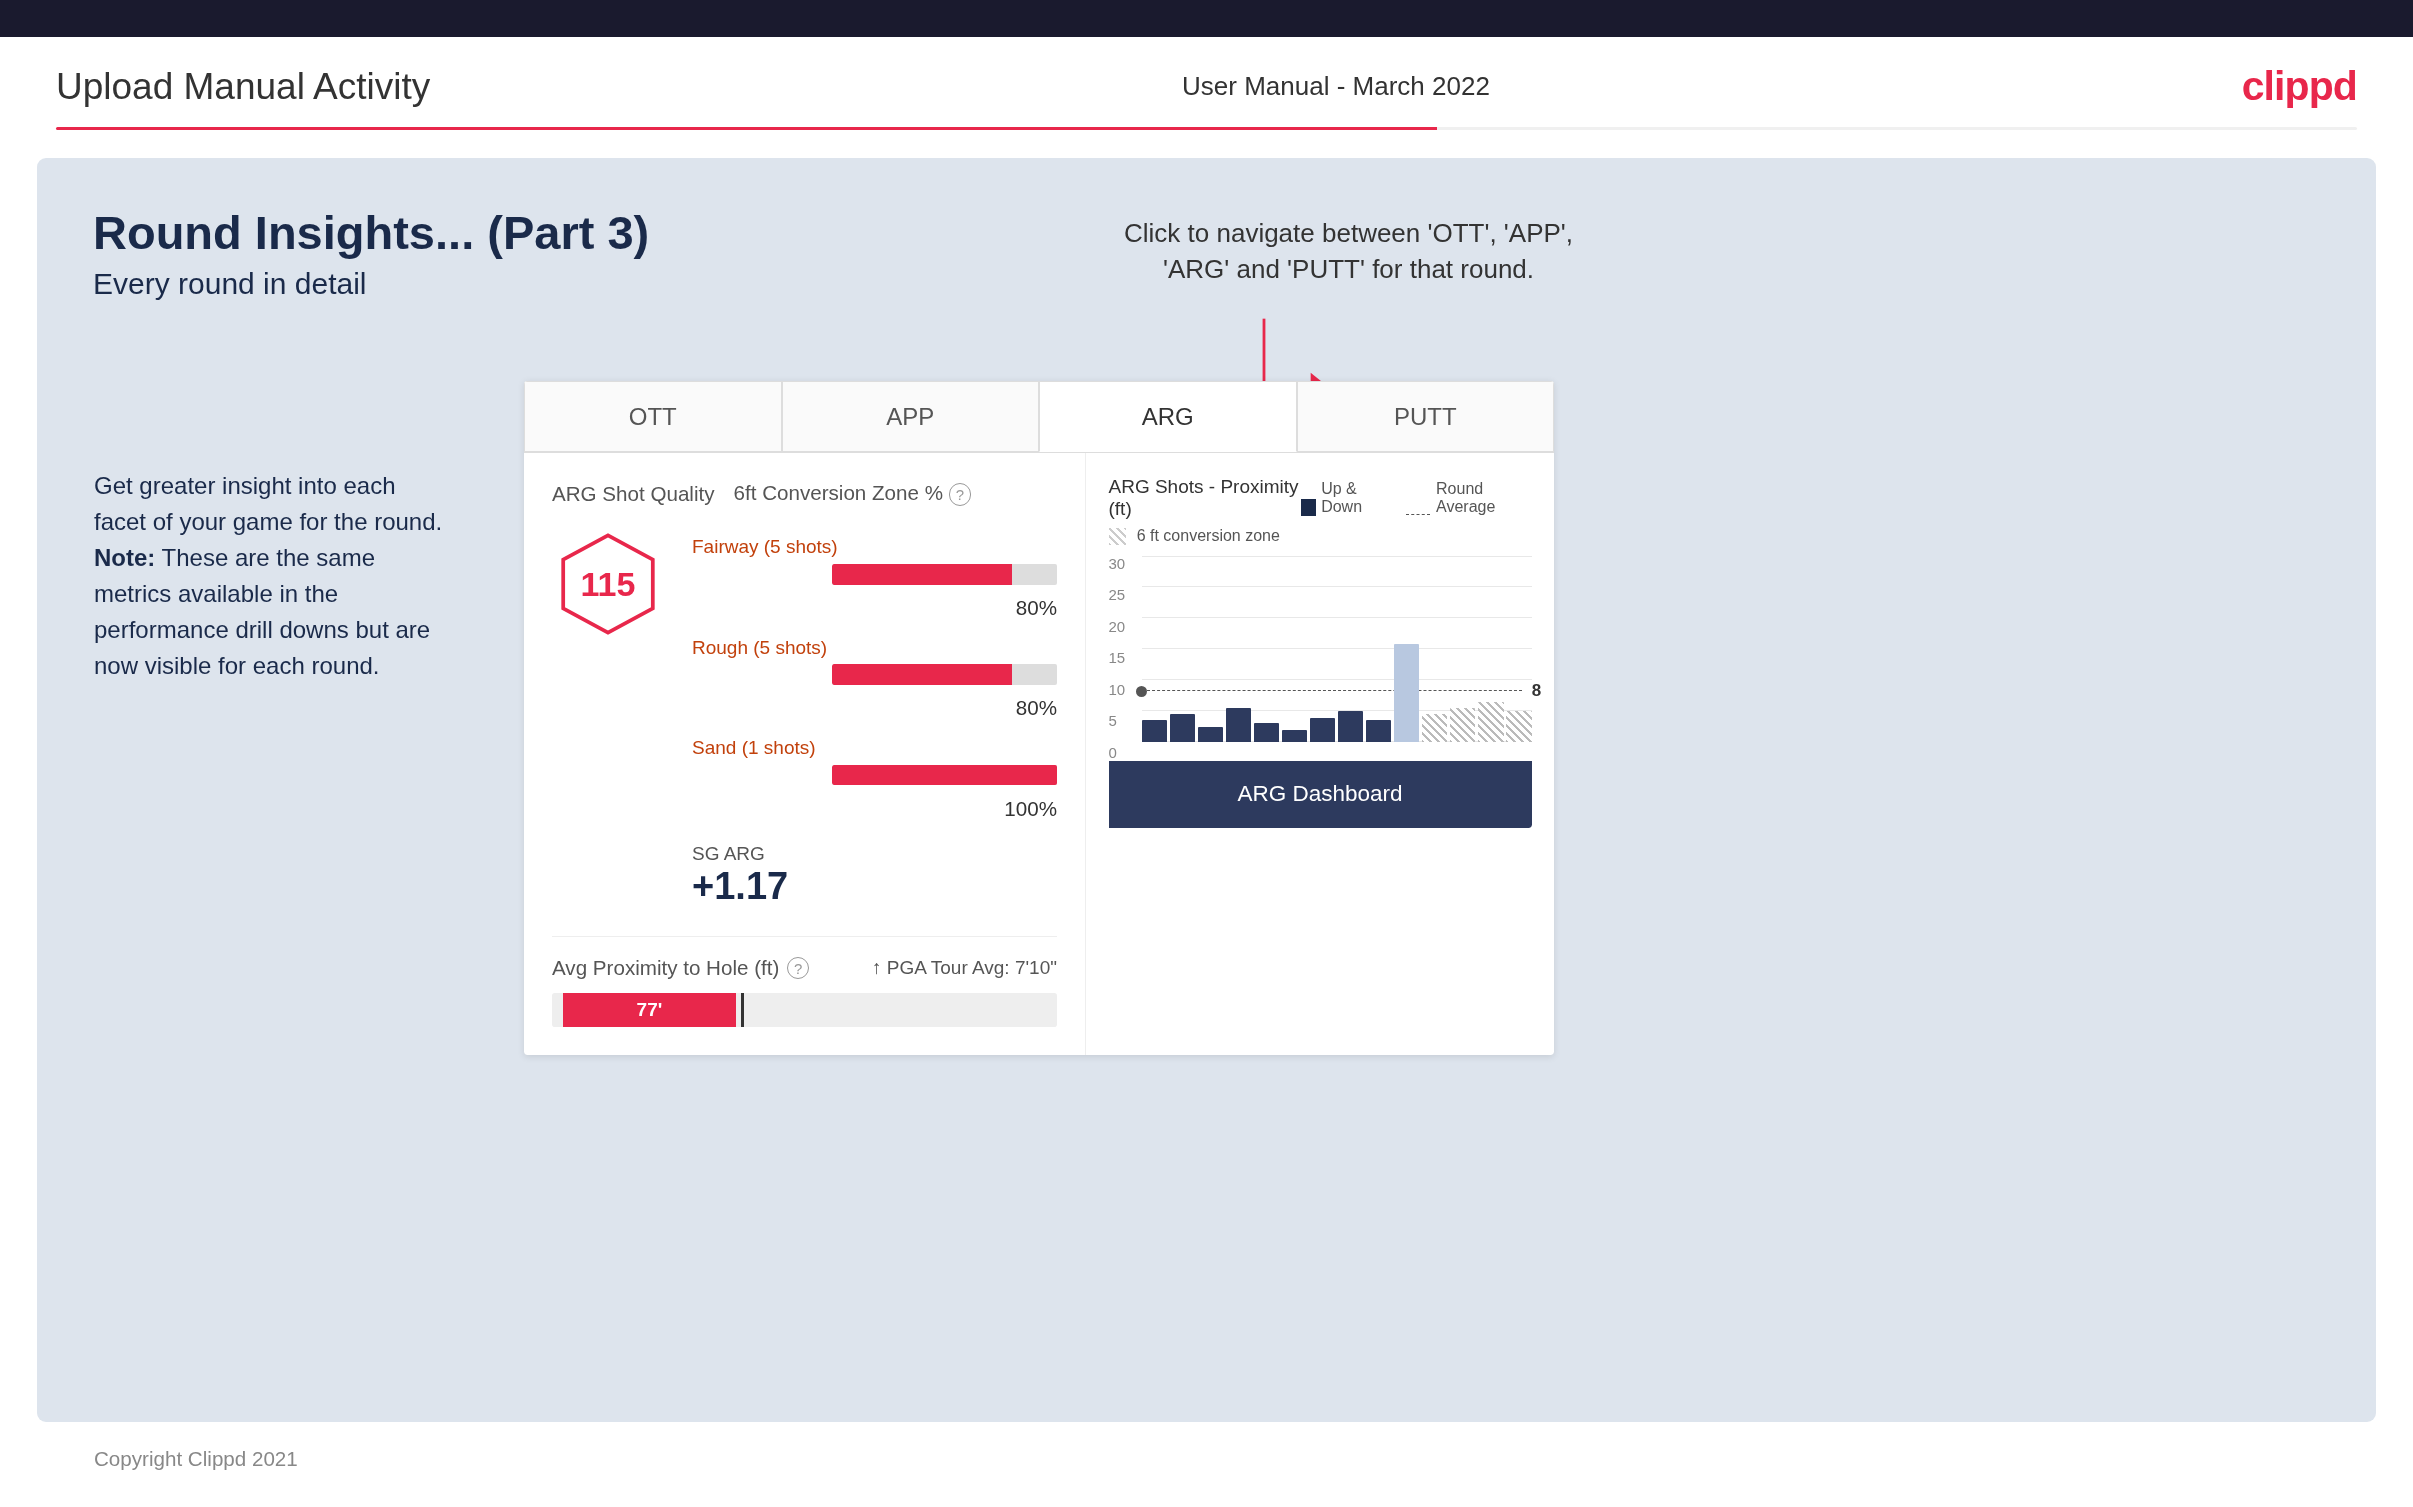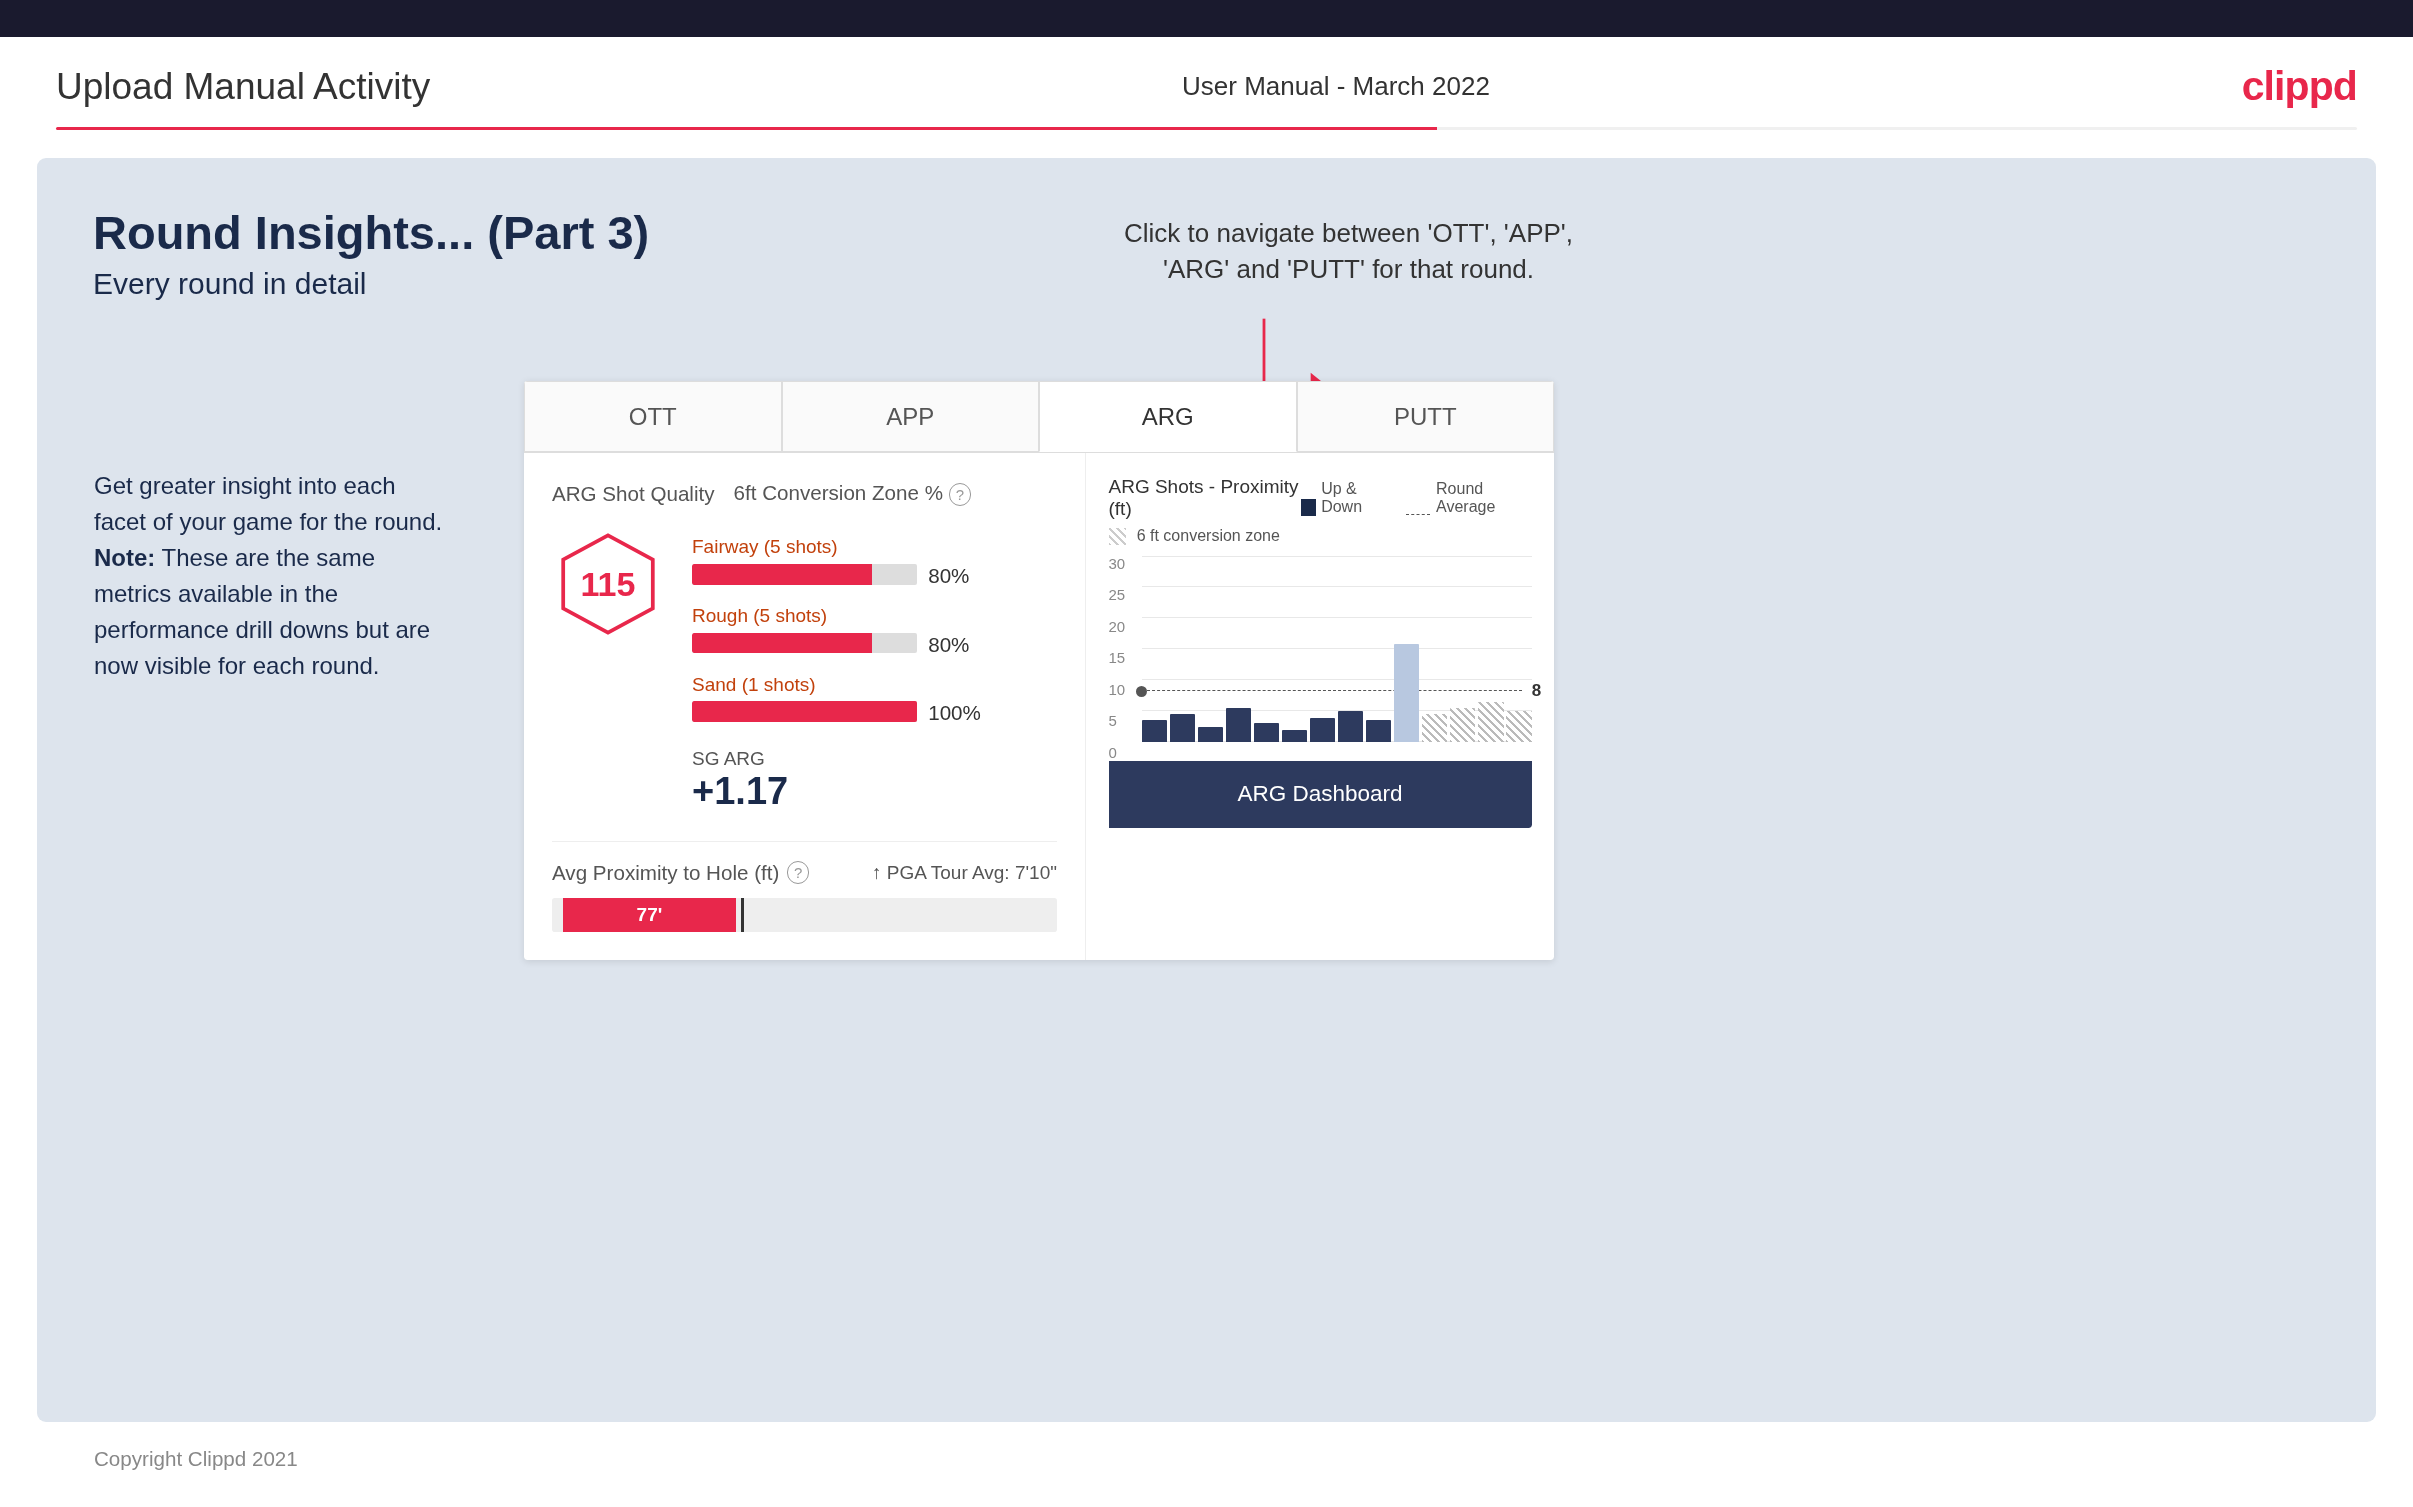--- a/index.html
+++ b/index.html
@@ -207,22 +207,23 @@
       margin-bottom: 17px;
     }
     .shot-label {
       font-size: 19px;
       color: #c2410c;
       margin-bottom: 5.6px;
       margin-top: 8px;
     }
     .bar-row {
       display: flex;
-      align-items: flex-start;
+      align-items: flex-end;
       gap: 11.2px;
+      flex-direction: column;
     }
     .bar-track {
       width: 225px;
       height: 20.6px;
       background: #ddd;
       border-radius: 1.9px;
       overflow: hidden;
       display: flex;
     }
     .bar-fill {

